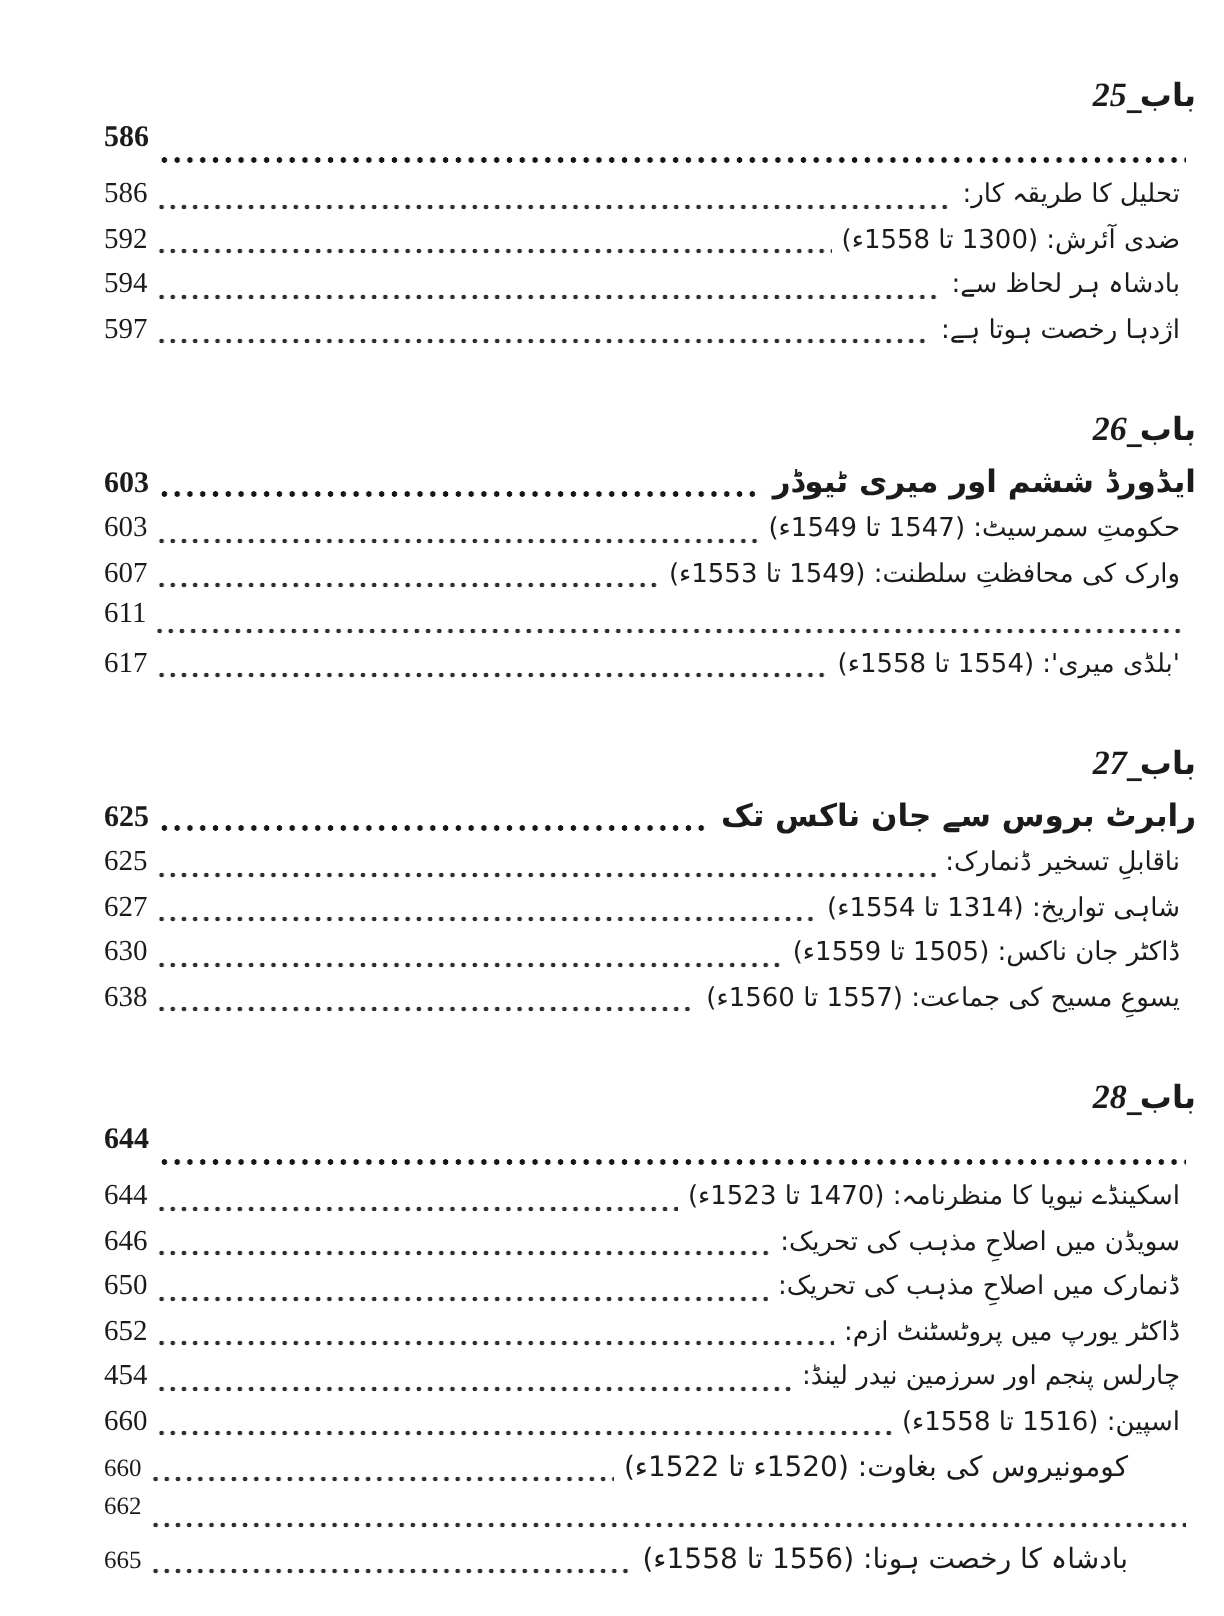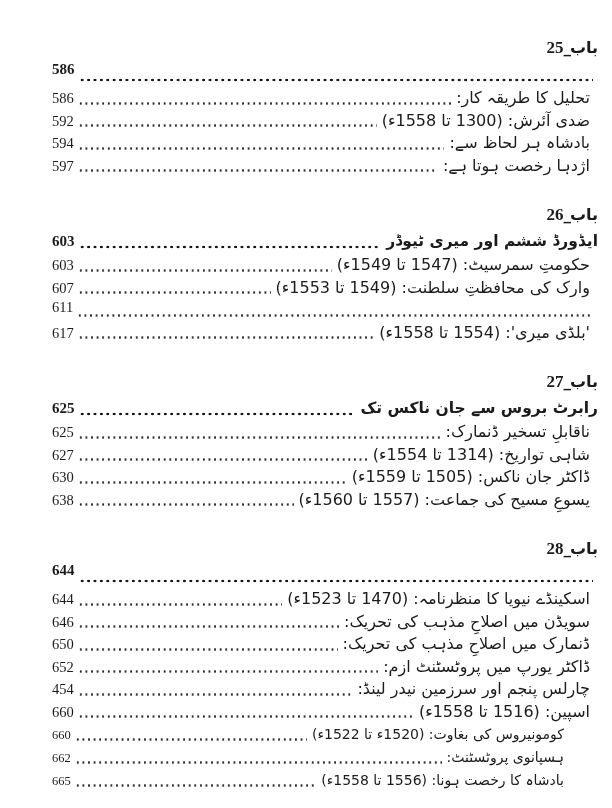--- a/index.html
+++ b/index.html
@@ -47,20 +47,21 @@
     letter-spacing: -1px;
   }
   .chnum {
     font-family: "Liberation Serif", serif;
     direction: ltr;
     unicode-bidi: embed;
     font-size: 17px;
     font-weight: bold;
     line-height: 27px;
     margin-left: 1px;
+    font-style: italic;
   }
 
   
   .head-row { height: 26px; }
   .head-row .title {
     font-size: 15.5px;
     font-weight: bold;
     white-space: nowrap;
     line-height: 26px;
   }
@@ -71,21 +72,21 @@
   .head-row .leader {
     height: 6px;
     margin-bottom: 4px;
     background-image: radial-gradient(circle, #161616 1.25px, transparent 1.55px);
     background-size: 6.4px 6px;
   }
 
   
   .entry-row.lvl1 { height: 22.5px; margin-left: 0; }
   .entry-row.lvl1 .title {
-    font-size: 16px;
+    font-size: 13px;
     white-space: nowrap;
     line-height: 22.5px;
     padding-right: 8px;
   }
   .entry-row.lvl2 { height: 23px; }
   .entry-row.lvl2 .title {
     font-size: 14px;
     white-space: nowrap;
     line-height: 23px;
     padding-right: 34px;
@@ -272,21 +273,20 @@
     <span class="pagenum">660</span>
   </div>
 
   <div class="row entry-row lvl2">
     <span class="title">کومونیروس کی بغاوت: (1520ء تا 1522ء)</span>
     <span class="leader"></span>
     <span class="pagenum">660</span>
   </div>
 
   <div class="row entry-row lvl2">
-    <span class="title">ہسپانوی پروٹسٹنٹ:</span>
     <span class="leader"></span>
     <span class="pagenum">662</span>
   </div>
 
   <div class="row entry-row lvl2">
     <span class="title">بادشاہ کا رخصت ہونا: (1556 تا 1558ء)</span>
     <span class="leader"></span>
     <span class="pagenum">665</span>
   </div>
 </section>

